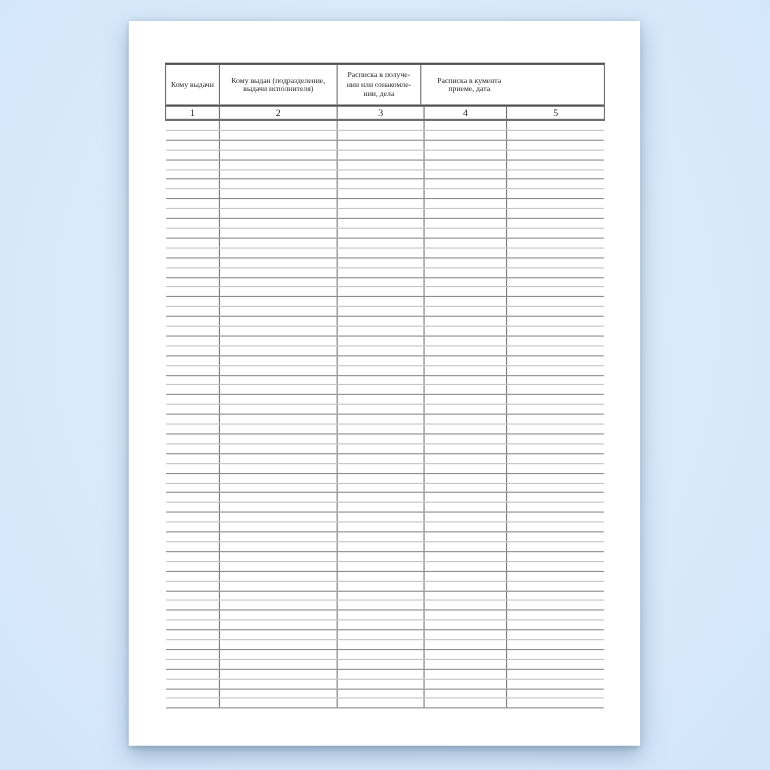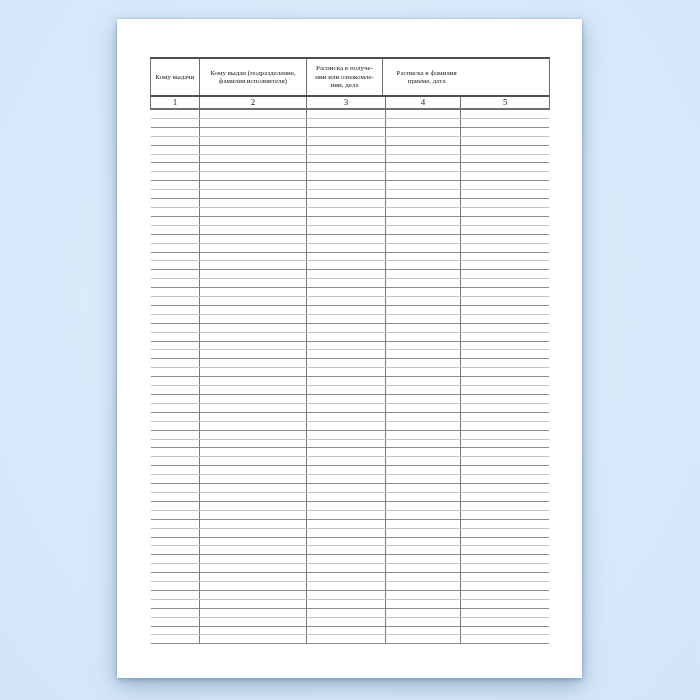--- a/index.html
+++ b/index.html
@@ -60,25 +60,25 @@
 </style>
 </head>
 <body>
 
 <div class="page">
   <div class="doc-table">
     <div class="thead">
       <div class="hrow">
           <div class="hcell c1">Кому выдачи</div>
           <div class="hcell c2">Кому выдан (подразделение,
-фамилия исполнителя)</div>
+выдачи исполнителя)</div>
           <div class="hcell c4">Расписка в получе-
 нии или ознакомле-
 нии, дела</div>
-          <div class="hcell c5">Расписка в фамилия
+          <div class="hcell c5">Расписка в кумента
 приеме, дата</div>
         </div>
       <div class="nrow">
           <div class="ncell c1">1</div>
           <div class="ncell c2">2</div>
           <div class="ncell c3">3</div>
           <div class="ncell c4">4</div>
           <div class="ncell c5">5</div>
         </div>
     </div>

